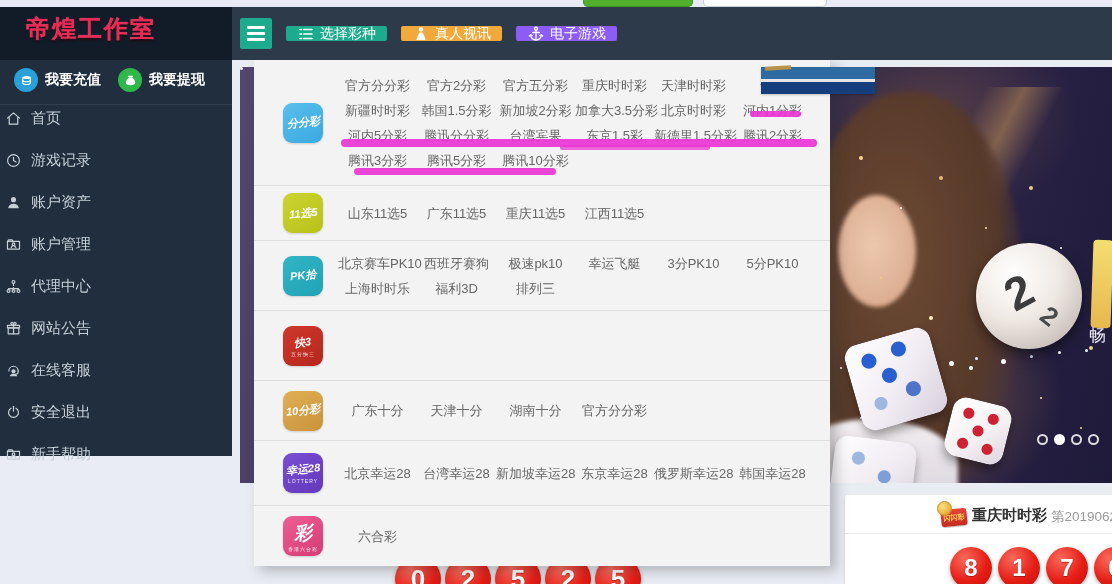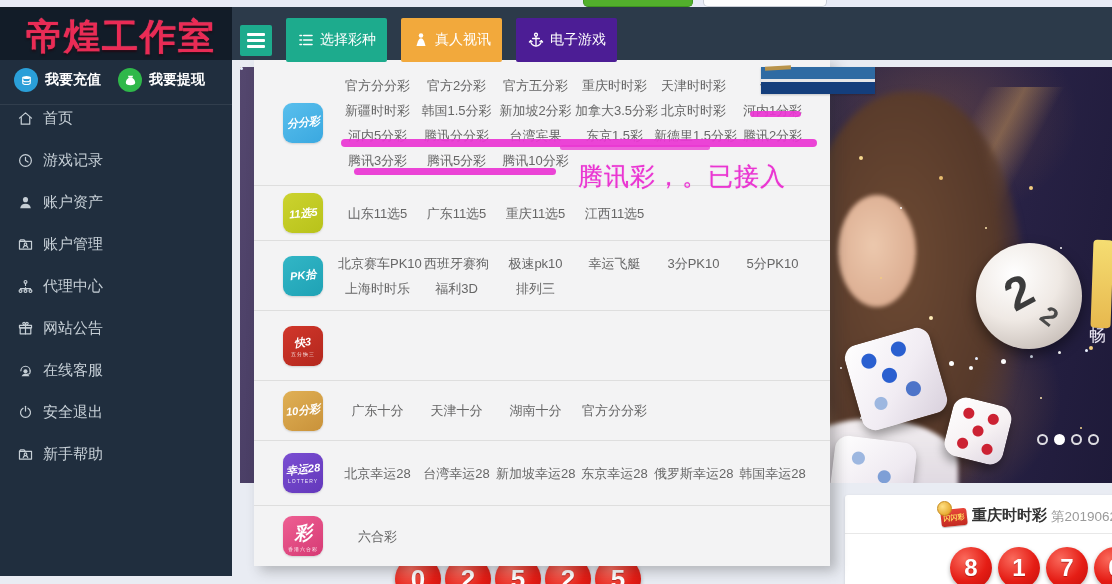--- a/index.html
+++ b/index.html
@@ -10,41 +10,41 @@
     background:#e9ecf3;
   }
   
   .top-strip{position:absolute;left:0;top:0;width:1112px;height:7px;background:#e8ebf6;z-index:80;}
   .strip-btn{position:absolute;top:0;height:7px;border-radius:0 0 5px 5px;}
   .strip-btn.green{left:583px;width:110px;background:#52b02c;border:1px solid #3f9420;border-top:none;}
   .strip-btn.white{left:703px;width:124px;background:#fcfcfd;border:1px solid #c9cdd6;border-top:none;}
   
   .header{position:absolute;left:0;top:7px;width:1112px;height:53px;background:#2c3a4a;z-index:70;}
   .logo-block{position:absolute;left:0;top:0;width:232px;height:53px;background:#121c28;}
-  .logo{position:absolute;left:26px;top:6px;font-size:36px;font-weight:bold;color:#ea2b55;
+  .logo{position:absolute;left:26px;top:6px;font-size:24px;font-weight:bold;color:#ea2b55;
         letter-spacing:2px;text-shadow:0 2px 2px rgba(40,0,10,.65),0 0 1px #ff5d86;}
   .header-nav{position:absolute;left:240px;top:11px;display:flex;gap:14px;align-items:center;}
   .burger{width:32px;height:31px;background:#1dab8d;border-radius:2px;display:flex;flex-direction:column;justify-content:center;align-items:center;gap:3px;cursor:pointer;}
   .burger i{display:block;width:18px;height:3px;background:#fff;border-radius:1px;}
-  .nav-btn{height:44px;border-radius:2px;display:flex;align-items:center;padding:0 11px;cursor:pointer;}
+  .nav-btn{height:15px;border-radius:2px;display:flex;align-items:center;padding:0 11px;cursor:pointer;}
   .nav-ic{width:18px;height:18px;color:#fff;margin-right:5px;display:inline-flex;}
   .nav-ic svg{width:18px;height:18px;}
   .nav-lb{color:#fff;font-size:14px;white-space:nowrap;}
   
-  .sidebar{position:absolute;left:0;top:60px;width:232px;height:516px;background:#202e3e;z-index:70;}
+  .sidebar{position:absolute;left:0;top:60px;width:232px;height:396px;background:#202e3e;z-index:70;}
   .quick-actions{position:absolute;left:0;top:8px;width:232px;height:38px;}
   .qa-item{position:absolute;top:0;display:flex;align-items:center;cursor:pointer;}
   .qa-item.qa-0{left:14px;}
   .qa-item.qa-1{left:118px;}
   .qa-circle{width:24px;height:24px;border-radius:50%;display:flex;align-items:center;justify-content:center;color:#fff;}
   .qa-circle svg{width:15px;height:15px;}
   .qa-label{color:#fff;font-size:14px;font-weight:bold;margin-left:7px;white-space:nowrap;}
   .side-divider{position:absolute;left:0;top:44px;width:232px;height:1px;background:rgba(255,255,255,.08);}
   .side-menu{position:absolute;left:0;top:37px;width:232px;}
-  .side-item{height:42px;display:flex;align-items:center;padding-left:5px;cursor:pointer;color:#c6cfd6;margin-left:12px;}
+  .side-item{height:42px;display:flex;align-items:center;padding-left:5px;cursor:pointer;color:#c6cfd6;}
   .side-ic{width:17px;height:17px;display:inline-flex;color:#c6cfd6;}
   .side-ic svg{width:17px;height:17px;}
   .side-lb{font-size:15px;margin-left:9px;white-space:nowrap;}
   
   .banner{position:absolute;left:240px;top:67px;width:872px;height:416px;z-index:1;overflow:hidden;cursor:pointer;
     background:linear-gradient(102deg,#54476e 0%,#3a3158 28%,#262347 55%,#2b2449 78%,#1e1a39 100%);}
   .bn-glow1{position:absolute;left:380px;top:180px;width:460px;height:300px;border-radius:50%;
     background:radial-gradient(ellipse at center,rgba(232,158,66,.55) 0%,rgba(232,158,66,0) 65%);}
   .bn-glow2{position:absolute;left:540px;top:-60px;width:300px;height:220px;border-radius:50%;
     background:radial-gradient(ellipse at center,rgba(190,120,60,.30) 0%,rgba(190,120,60,0) 70%);}
@@ -296,21 +296,20 @@
         <div class="cat-grid">
           <span class="lot-link">六合彩</span>
         </div>
       </div>
     </div>
 
   <div class="pink pink-u1"></div>
   <div class="pink pink-long"></div>
   <div class="pink pink-long2"></div>
   <div class="pink pink-u2"></div>
-  <div class="pink-note">腾讯彩，。已接入</div>
   <div class="redaction">
     <div class="gold"></div>
     <div class="r1"></div>
     <div class="r2"></div>
     <div class="r3"></div>
   </div>
 
   <div class="header">
     <div class="logo-block">
       <div class="logo">帝煌工作室</div>
@@ -331,21 +330,21 @@
         </div>
         <div class="nav-btn" style="background: rgb(242, 169, 60);">
           <span class="nav-ic">
             <svg viewBox="0 0 24 24">
               <circle cx="12" cy="6" r="3" fill="currentColor"></circle>
               <path d="M12 9.5c-2.8 0-4.6 4.2-6 10.5h12c-1.4-6.3-3.2-10.5-6-10.5z" fill="currentColor"></path>
             </svg>
           </span>
           <span class="nav-lb">真人视讯</span>
         </div>
-        <div class="nav-btn" style="background: #4c1d95;">
+        <div class="nav-btn" style="background: #8b5cf6;">
           <span class="nav-ic">
             <svg viewBox="0 0 24 24">
               <circle cx="12" cy="5" r="2" fill="none" stroke="currentColor" stroke-width="1.7" stroke-linecap="round" stroke-linejoin="round"></circle>
               <path d="M12 7v12.5M7.5 10h9" fill="none" stroke="currentColor" stroke-width="1.7" stroke-linecap="round" stroke-linejoin="round"></path>
               <path d="M4.8 13a7.2 7.2 0 0 0 14.4 0" fill="none" stroke="currentColor" stroke-width="1.7" stroke-linecap="round" stroke-linejoin="round"></path>
               <path d="M4.8 13l-1.6 1.6M4.8 13l2 1M19.2 13l1.6 1.6M19.2 13l-2 1" fill="none" stroke="currentColor" stroke-width="1.7" stroke-linecap="round" stroke-linejoin="round"></path>
             </svg>
           </span>
           <span class="nav-lb">电子游戏</span>
         </div>

